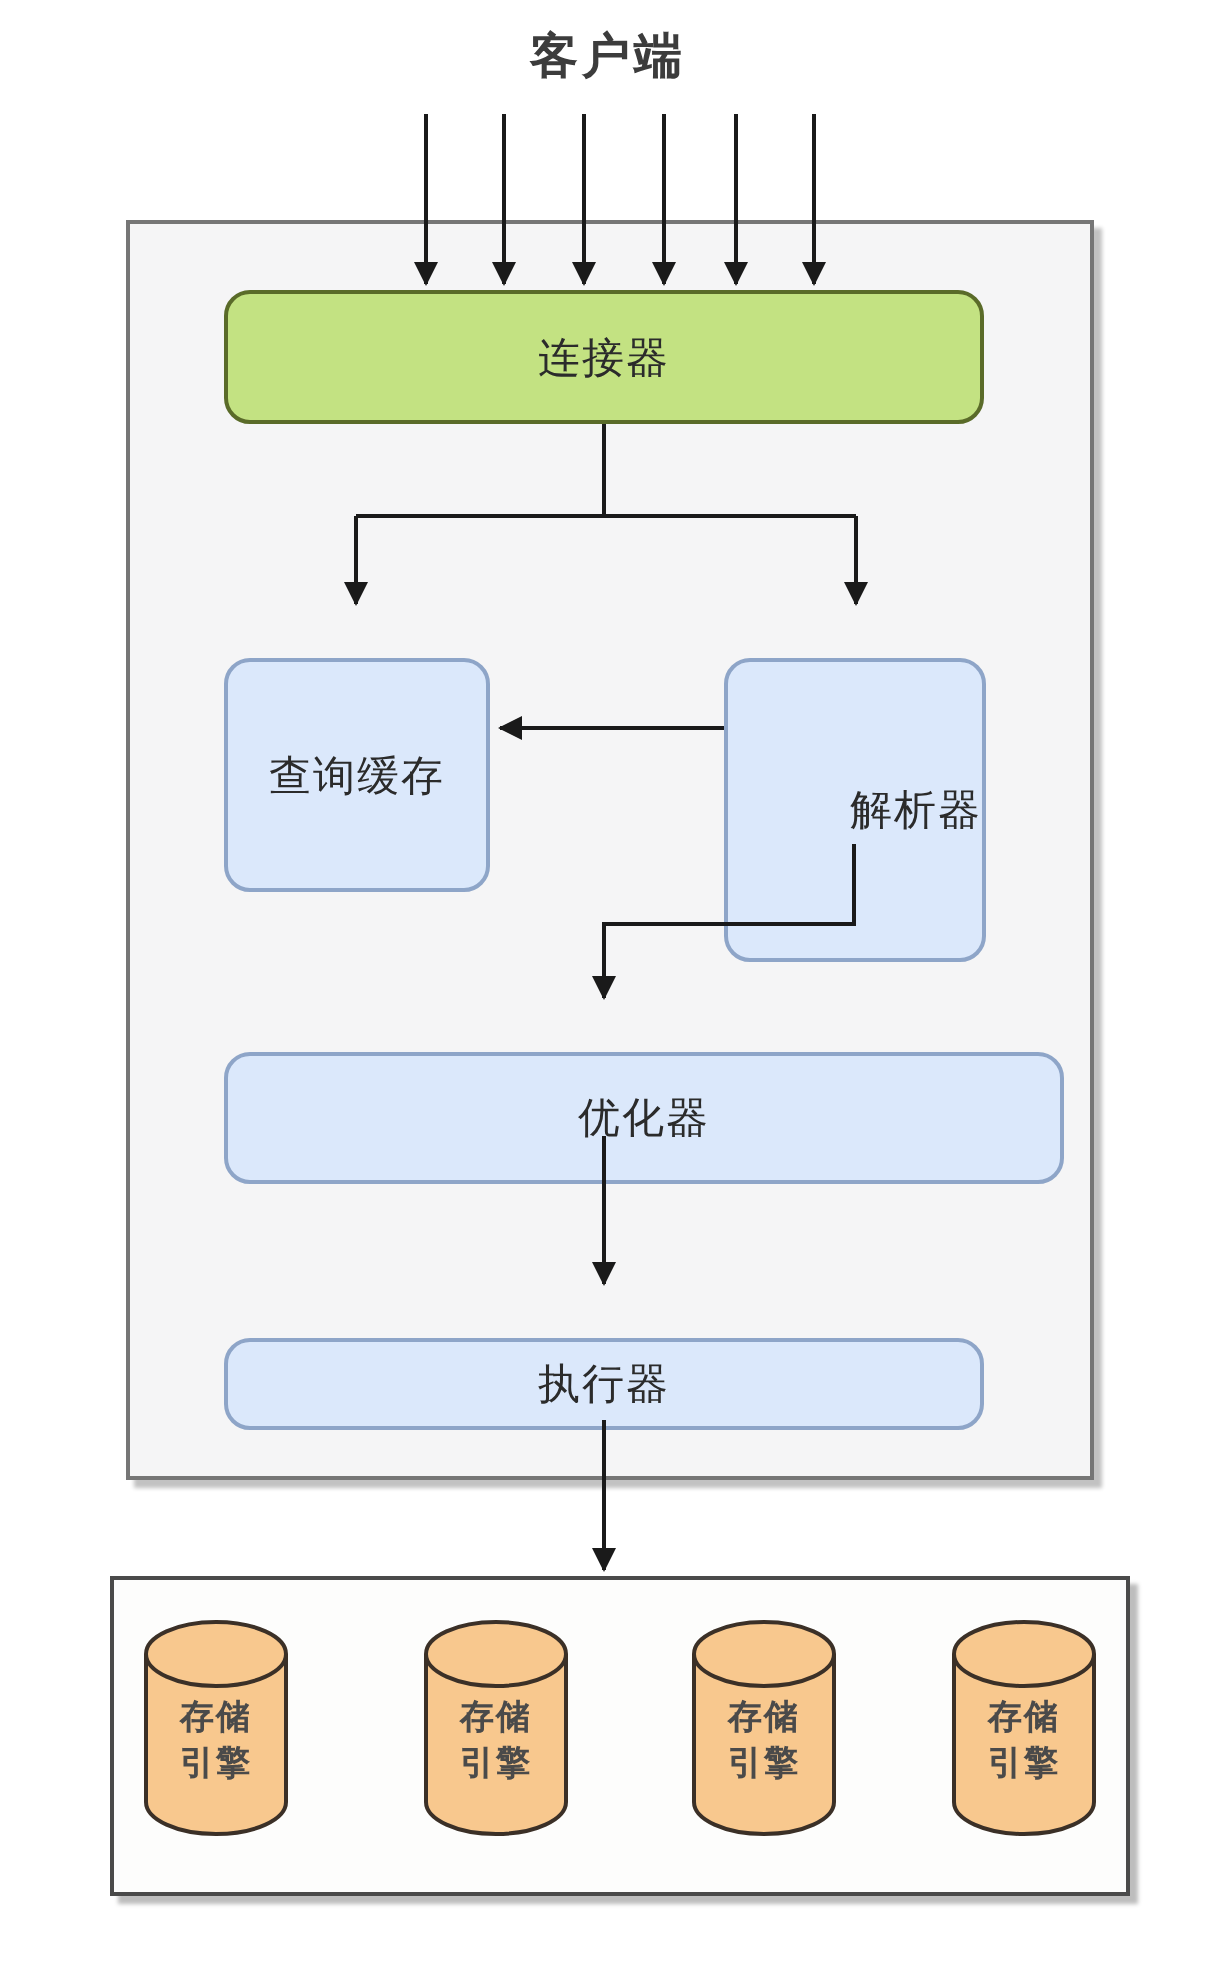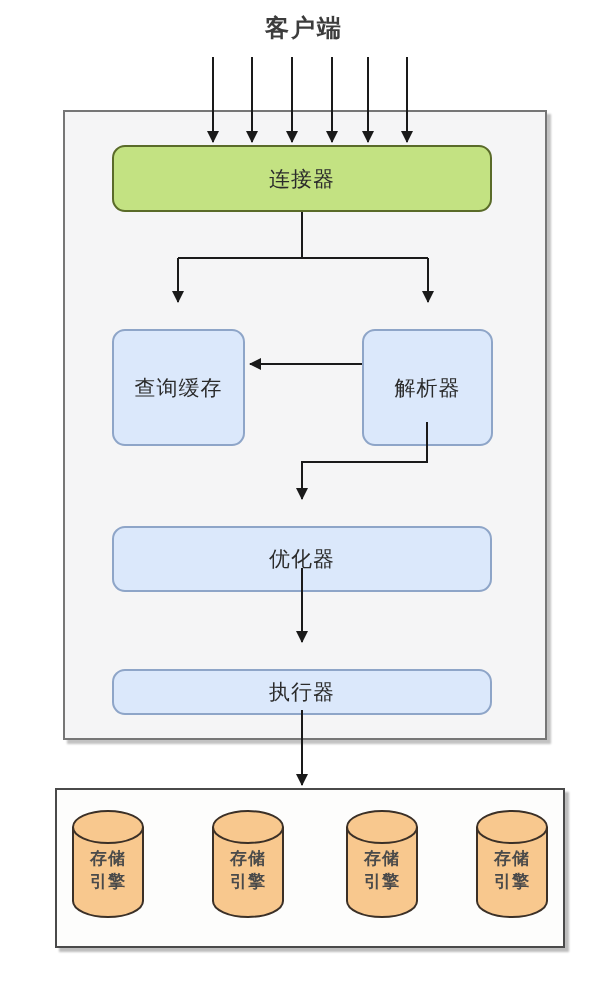--- a/index.html
+++ b/index.html
@@ -27,22 +27,22 @@
     background:var(--connector_fill,#c3e282);
     border:2px solid var(--connector_border,#5a6b29);
   }
   .node.blue{
     background:var(--process_fill,#dbe8fb);
     border:2px solid var(--process_border,#8ea5c8);
     margin-top:24px;
   }
   .connector{left:112px;top:145px;width:380px;height:67px;}
   .query-cache{left:112px;top:305px;width:133px;height:117px;}
-  .parser{left:362px;top:305px;width:131px;height:117px;}
-  .optimizer{left:112px;top:502px;width:380px;height:66px;font-family:Liberation Mono, monospace;}
+  .parser{left:362px;top:305px;width:131px;height:152px;justify-content:flex-end;}
+  .optimizer{left:112px;top:502px;width:420px;height:66px;font-family:Liberation Mono, monospace;}
   .executor{left:112px;top:645px;width:380px;height:46px;}
   .storage-box{
     position:absolute;left:55px;top:788px;width:510px;height:160px;
     background:#fdfdfc;border:2px solid #4a4a4a;box-sizing:border-box;
     box-shadow:4px 4px 2px #bdbdbd;
   }
   .cylinder{
     position:absolute;top:20px;width:80px;height:110px;text-decoration:underline;
   }
   .cyl-1{left:15px;} .cyl-2{left:155px;} .cyl-3{left:289px;} .cyl-4{left:419px;}

